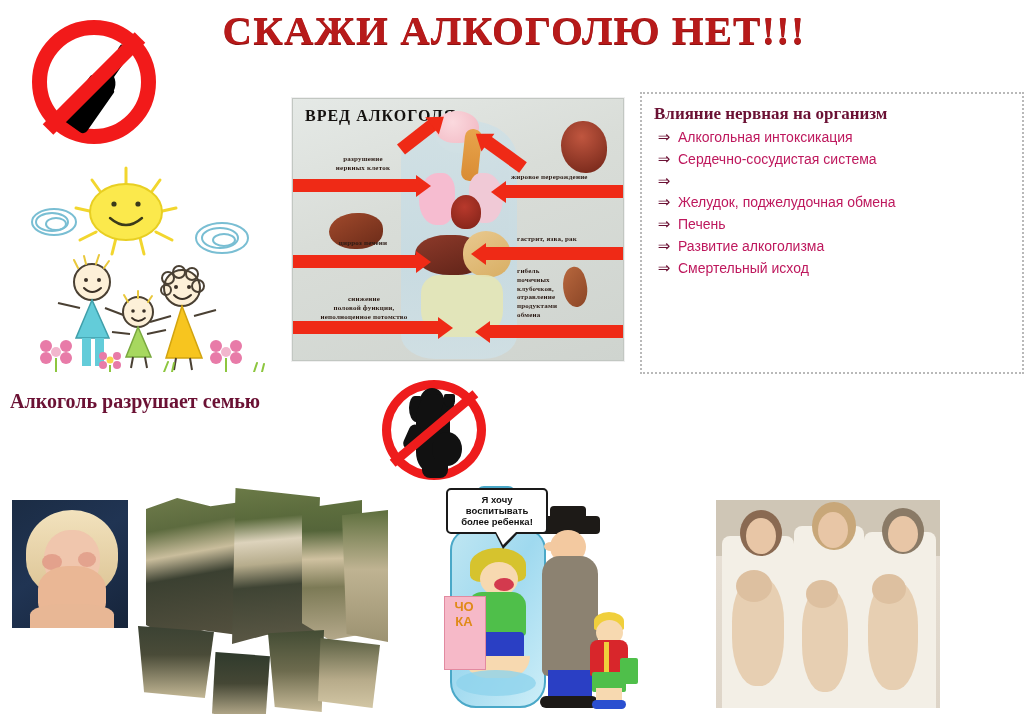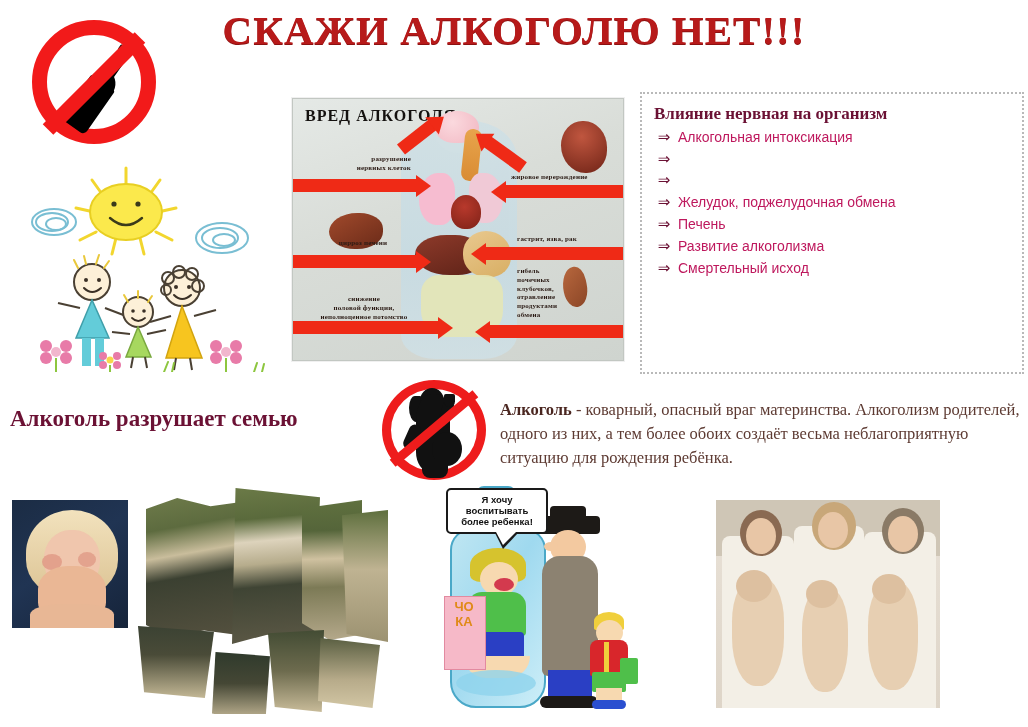--- a/index.html
+++ b/index.html
@@ -112,23 +112,23 @@
     width:28px;flex:0 0 28px;text-align:center;
     font-size:15px;color:#6b1134;line-height:1;
   }
   .effect-label{
     font-family:Liberation Sans, sans-serif;
     font-size:14px;color:#be185d;line-height:1.1;
   }
 
   
   #family-headline{
-    left:10px;top:406px;
+    left:10px;top:390px;
     font-family:"Liberation Serif", serif;font-weight:bold;
-    font-size:23px;color:#6b1134;
+    font-size:20px;color:#6b1134;
   }
 
   
   #pregnancy-ban{left:382px;top:380px;width:110px;height:105px;}
   .pban-ring{
     position:absolute;left:0;top:0;width:104px;height:100px;
     border:9px solid #ee1c1c;border-radius:50%;box-sizing:border-box;
   }
   .pban-slash{
     position:absolute;left:-2px;top:44px;width:108px;height:9px;
@@ -424,21 +424,21 @@
     <div class="arrow r" style="left:-6px;top:80px;width:130px;"></div>
     <div class="arrow r" style="left:108px;top:44px;width:40px;transform:rotate(-38deg);transform-origin:0 50%;"></div>
     <div class="arrow r" style="left:-6px;top:156px;width:130px;"></div>
     <div class="arrow r" style="left:-6px;top:222px;width:152px;"></div>
 
     <div class="arrow l" style="left:212px;top:86px;width:126px;"></div>
     <div class="arrow l" style="left:186px;top:62px;width:44px;transform:rotate(36deg);transform-origin:100% 50%;"></div>
     <div class="arrow l" style="left:192px;top:148px;width:146px;"></div>
     <div class="arrow l" style="left:196px;top:226px;width:142px;"></div>
 
-    <div class="alabel" style="left:22px;top:56px;width:96px;text-align:right;white-space:pre-line;">разрушение
+    <div class="alabel" style="left:22px;top:56px;width:96px;text-align:center;white-space:pre-line;">разрушение
 нервных клеток</div>
     <div class="alabel" style="left:20px;top:140px;width:100px;text-align:center;">цирроз печени</div>
     <div class="alabel" style="left:4px;top:196px;width:134px;text-align:center;white-space:pre-line;">снижение
 половой функции,
 неполноценное потомство</div>
     <div class="alabel" style="left:218px;top:74px;width:110px;text-align:left;">жировое перерождение</div>
     <div class="alabel" style="left:224px;top:136px;width:104px;text-align:left;">гастрит, язва, рак</div>
     <div class="alabel" style="left:224px;top:168px;width:52px;text-align:left;white-space:pre-line;">гибель
 почечных
 клубочков,
@@ -449,20 +449,21 @@
 
   <div class="abs" id="effects-box">
     <div id="effects-title">Влияние нервная на организм</div>
 
     <div class="effect-row">
       <span class="effect-arrow">⇒</span>
       <span class="effect-label">Алкогольная интоксикация</span>
     </div>
     <div class="effect-row">
       <span class="effect-arrow">⇒</span>
+      <span class="effect-label">Сердечно-сосудистая система</span>
     </div>
     <div class="effect-row">
       <span class="effect-arrow">⇒</span>
     </div>
     <div class="effect-row">
       <span class="effect-arrow">⇒</span>
       <span class="effect-label">Желудок, поджелудочная обмена</span>
     </div>
     <div class="effect-row">
       <span class="effect-arrow">⇒</span>
@@ -486,23 +487,20 @@
     <div class="preg-head"></div>
     <div class="preg-body"></div>
     <div class="preg-belly"></div>
     <div class="preg-armdn"></div>
     <div class="preg-armup"></div>
     <div class="preg-glass"></div>
     <div class="preg-leg"></div>
     <div class="pban-slash"></div>
   </div>
 
-  <div class="abs" id="maternity-text">
-    <b>Алкоголь</b><span> - коварный, опасный враг материнства. Алкоголизм родителей, одного из них, а тем более обоих создаёт весьма неблагоприятную ситуацию для рождения ребёнка.</span>
-  </div>
 
   <div class="photo" id="crying-child-photo">
     <div class="cc-hair"></div>
     <div class="cc-face"></div>
     <div class="cc-cheekL"></div>
     <div class="cc-cheekR"></div>
     <div class="cc-hands"></div>
     <div class="cc-body"></div>
   </div>
 

